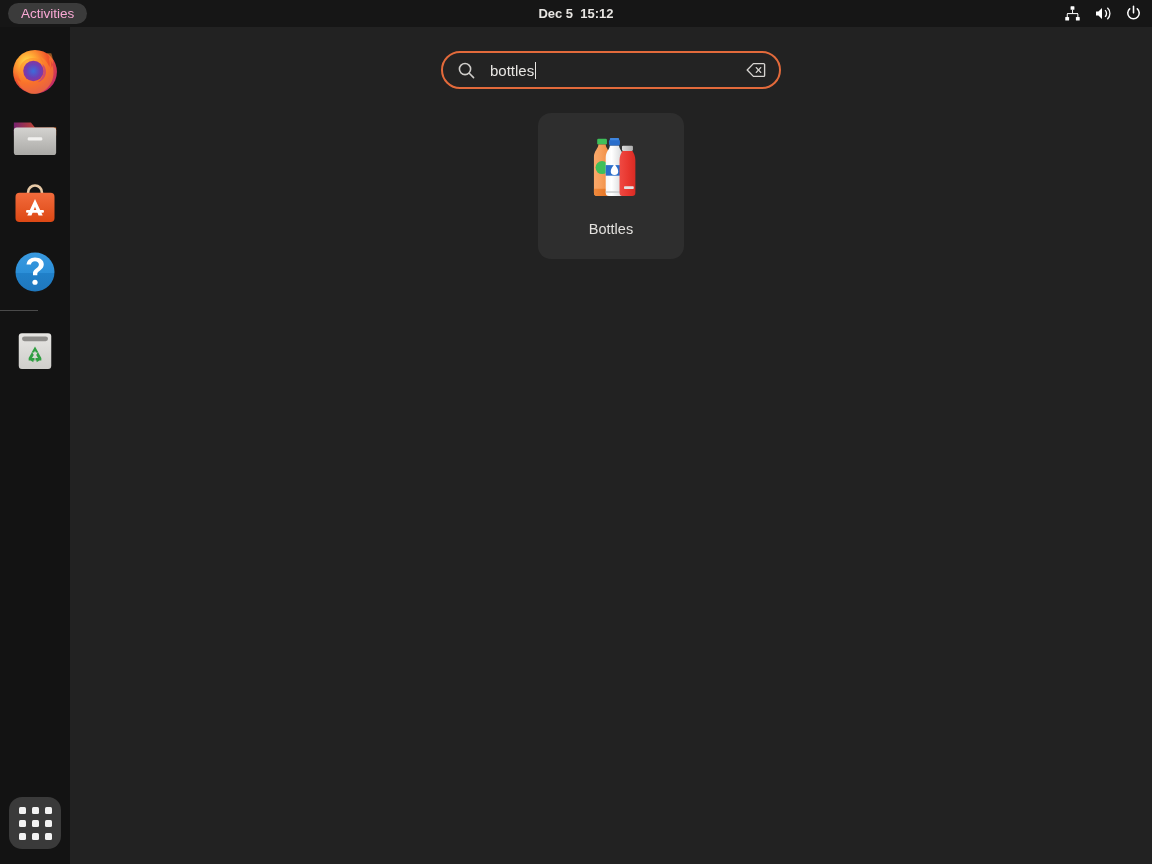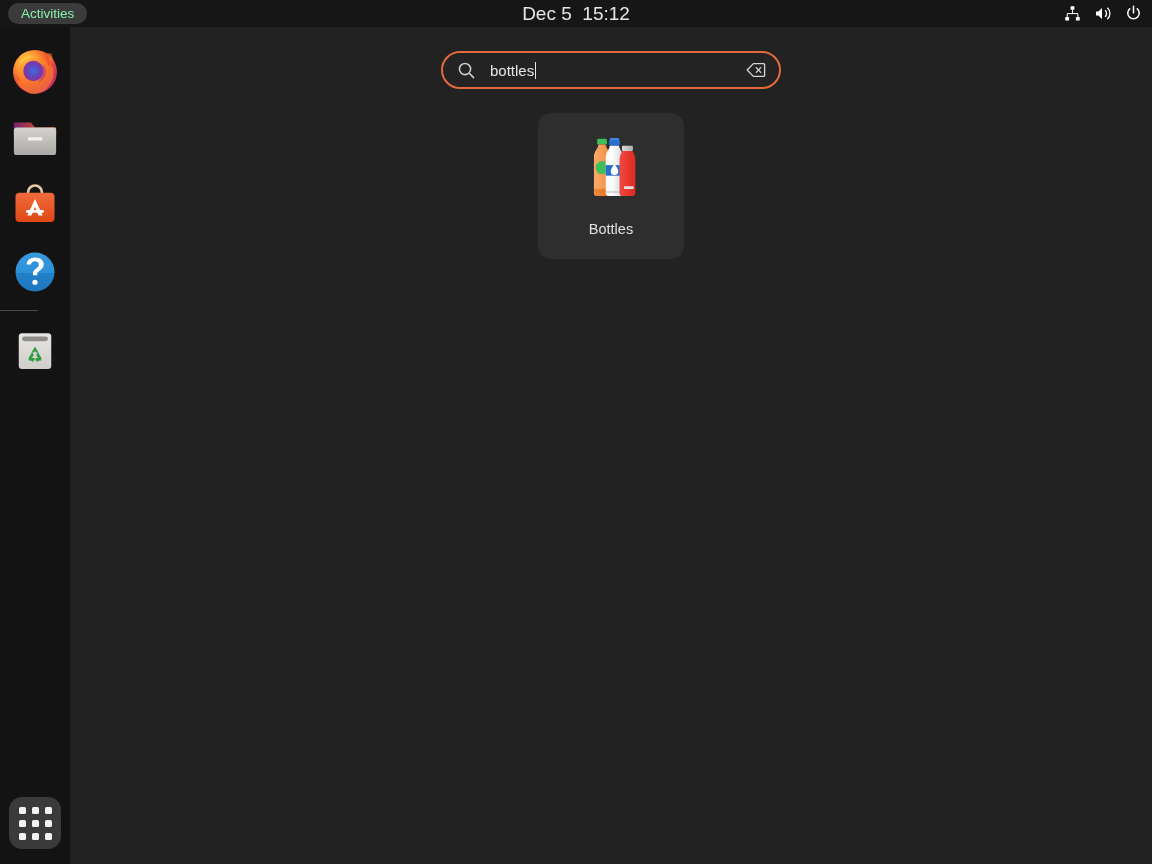--- a/index.html
+++ b/index.html
@@ -26,33 +26,34 @@
     display: flex; align-items: center;
     z-index: 40;
   }
   #activities-button {
     margin-left: 8px;
     height: 21px;
     padding: 0 13px;
     display: flex; align-items: center;
     background: #3b3b3b;
     border-radius: 11px;
-    color: #86efac;
+    color: #f9a8d4;
     font-size: 13.5px;
     line-height: 1;
     cursor: pointer;
   }
   #clock {
     position: absolute;
     left: 0; right: 0;
     text-align: center;
     color: #e8e6e3;
-    font-size: 19px;
+    font-size: 13px;
     white-space: pre;
     pointer-events: none;
+    font-weight: bold;
   }
   #clock-btn {
     position: absolute; left: 0; right: 0;
     display: flex; justify-content: center; align-items: center;
     height: 27px;
     cursor: pointer;
   }
   #tray {
     position: absolute; right: 10px;
     display: flex; align-items: center; gap: 13px;

